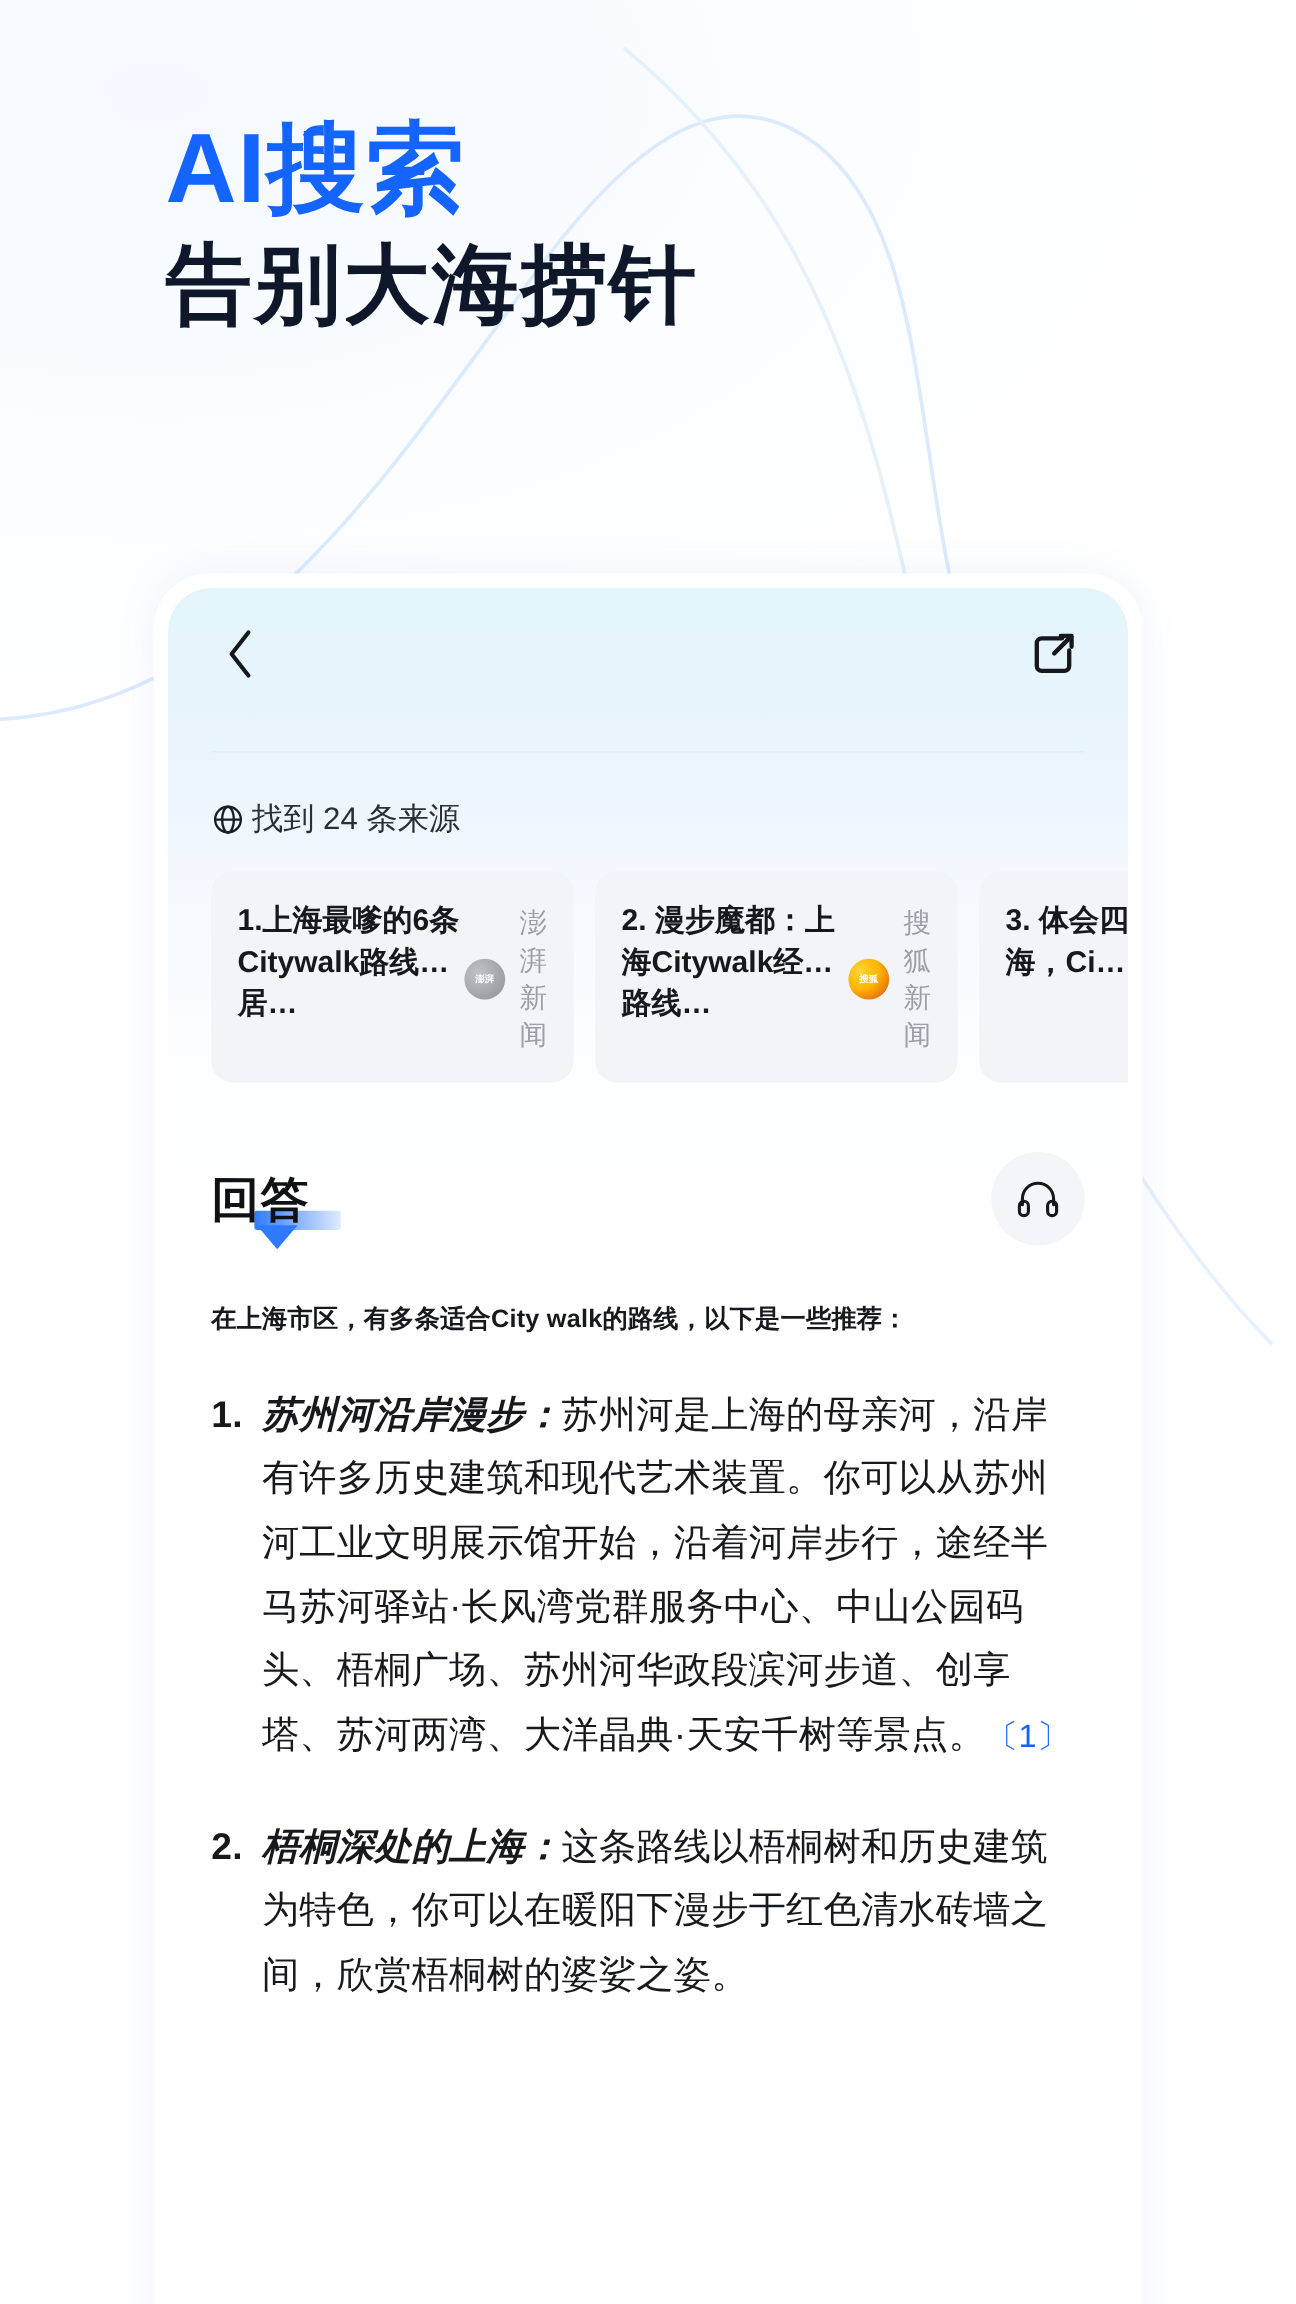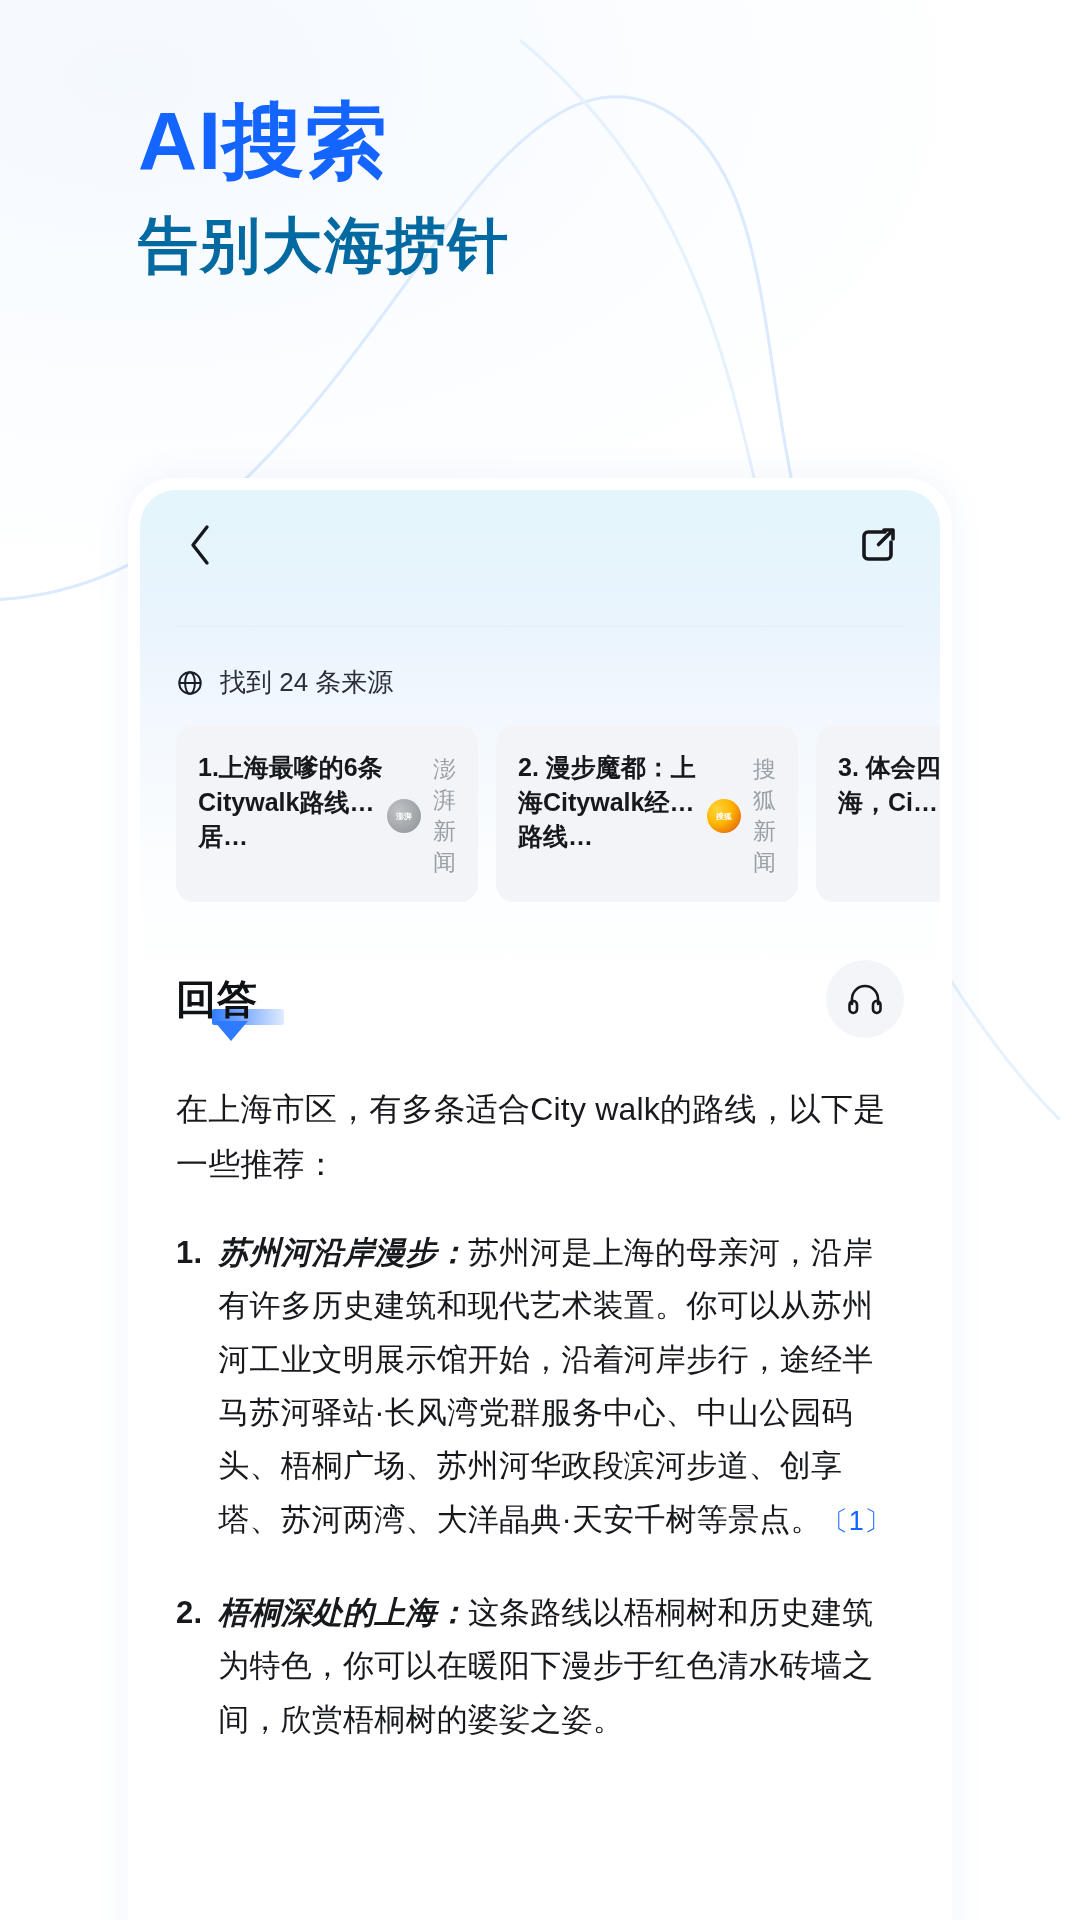--- a/index.html
+++ b/index.html
@@ -24,26 +24,26 @@
   .hero{ position:absolute; left:138px; top:100px; width:840px; }
   .hero-line1{
     font-size:82px;
     line-height:1.0;
     font-weight:700;
     letter-spacing:1px;
     color:#1464ff;
     white-space:nowrap;
   }
   .hero-line2{
-    margin-top:34px;
-    font-size:60px;
+    margin-top:20px;
+    font-size:72px;
     line-height:1.0;
     font-weight:800;
     letter-spacing:2px;
-    color:#0369a1;
+    color:#0f172a;
     white-space:nowrap;
   }
 
   
   .phone{
     position:absolute;
     left:128px;
     top:478px;
     width:824px;
     height:1500px;
@@ -92,21 +92,21 @@
     padding-top:18px;
   }
   .divider{
     margin-top:40px;
     height:1px;
     background:#e9ecf0;
   }
 
   
   .sources-head{
-    display:flex; align-items:center; gap:16px;
+    display:flex; align-items:center; gap:6px;
     margin-top:38px;
     font-size:26px;
     color:#2b2f36;
   }
   .globe{ width:28px;height:28px;flex:0 0 28px; }
 
   .source-row{
     margin-top:26px;
     display:flex;
     gap:18px;
@@ -181,22 +181,22 @@
   .tts-btn{
     width:78px;height:78px;border-radius:50%;
     background:#f3f5f8;
     display:flex;align-items:center;justify-content:center;
     cursor:pointer;
   }
 
   
   .answer-lead{
     margin-top:44px;
-    font-size:32px;
-    font-weight:400;
+    font-size:21px;
+    font-weight:700;
     color:#17191d;
     line-height:1.72;
     letter-spacing:.2px;
   }
   .answer-list{ margin-top:34px; }
   .answer-item{
     display:flex;
     gap:16px;
     margin-bottom:40px;
     font-size:31px;

